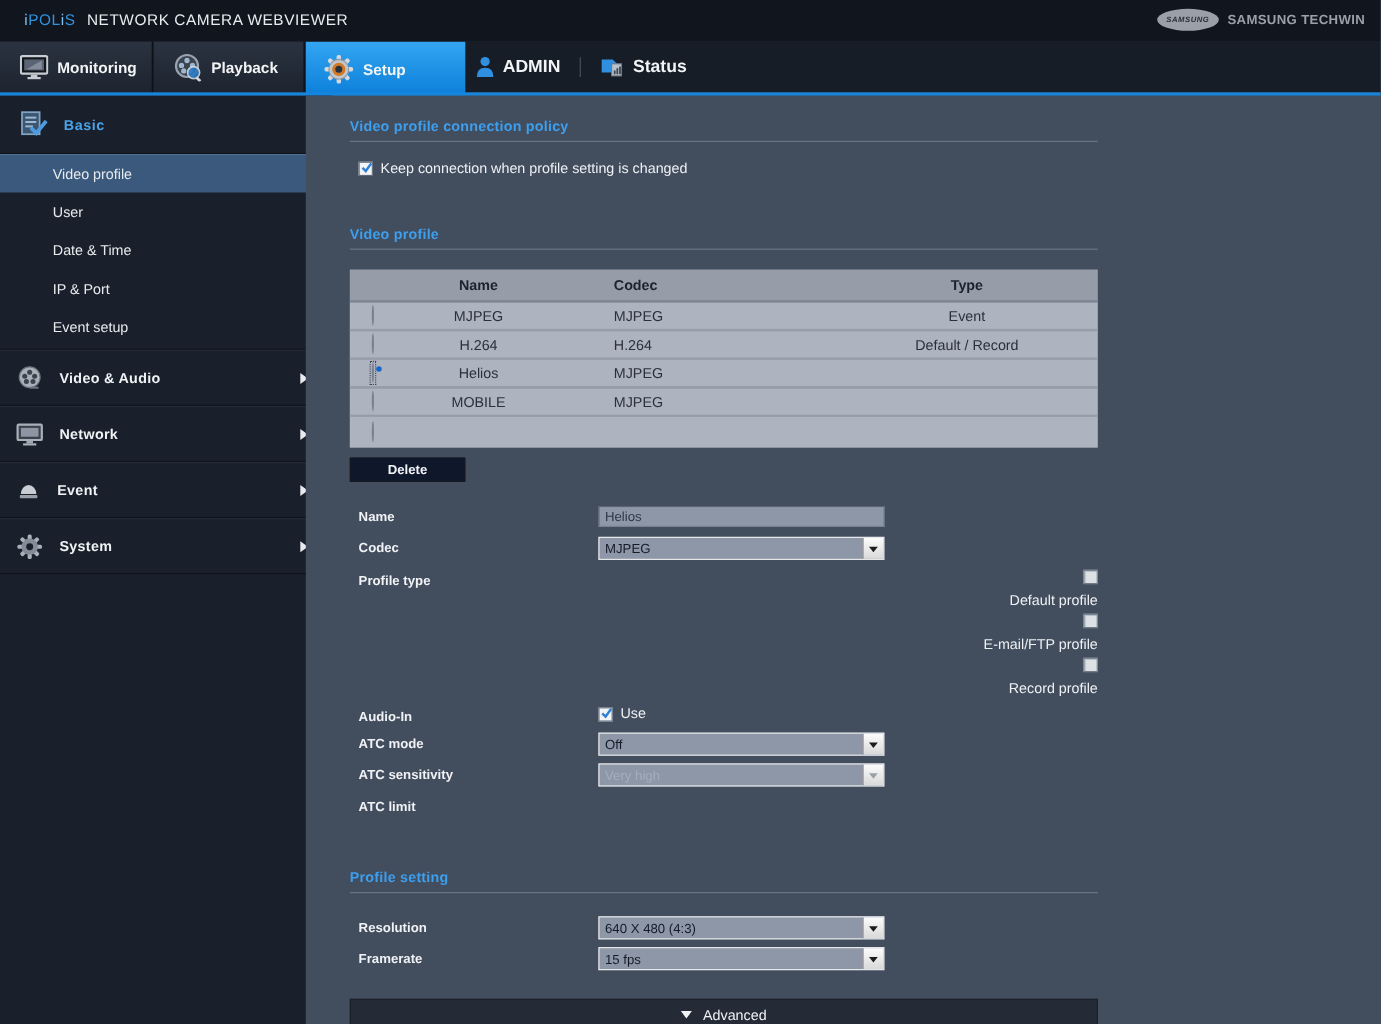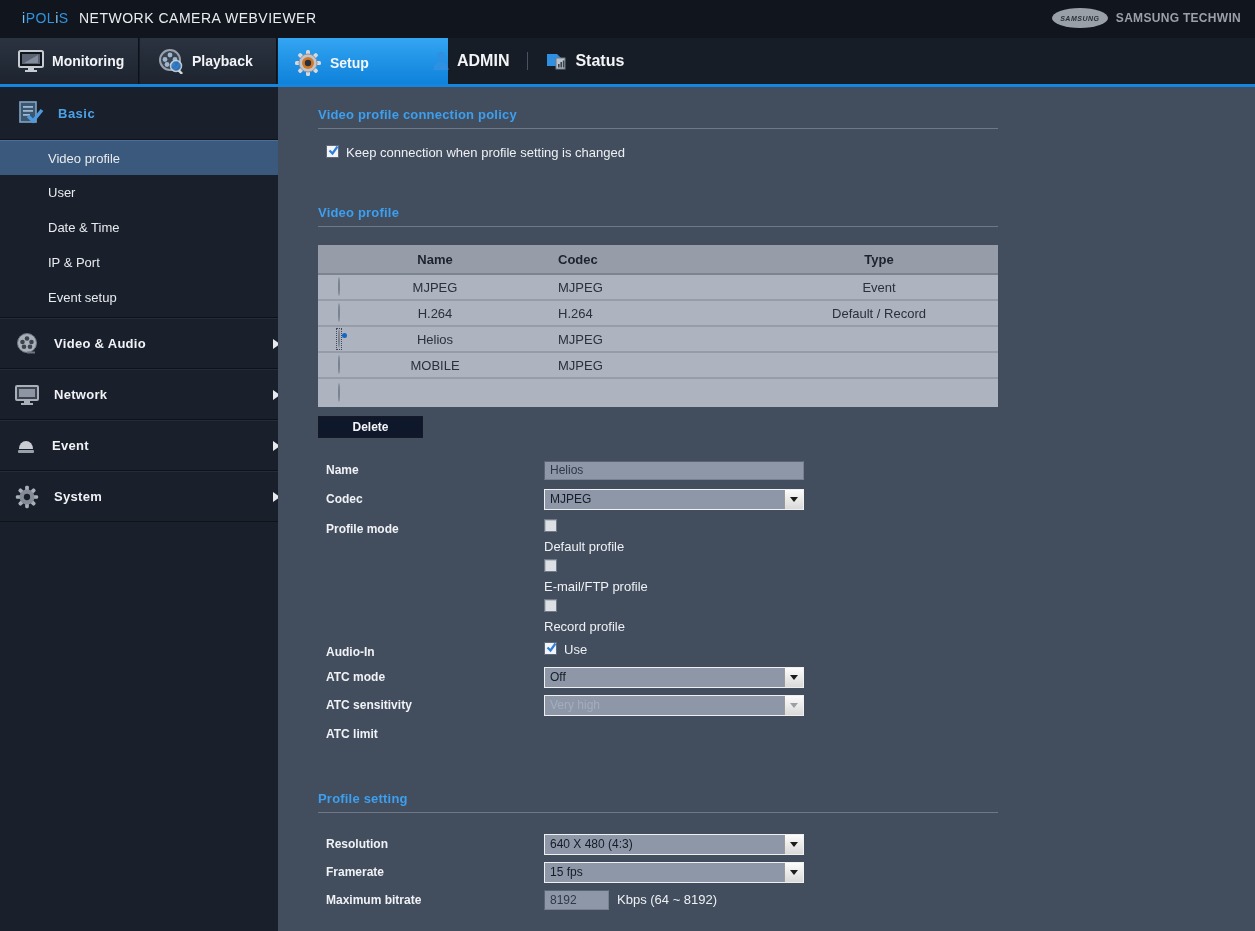--- a/index.html
+++ b/index.html
@@ -19,21 +19,21 @@
                   font-style:italic; }
   .brand-text { color:#9aa0a8; font-size:12px; font-weight:bold; letter-spacing:0.3px; }
 
   
   .tabbar { position:absolute; left:0; top:38px; width:1255px; height:46px; background:#171d27; }
   .blue-line { position:absolute; left:0; top:84px; width:1255px; height:3px; background:#1585dd; }
   .tab { position:absolute; top:0; height:46px; display:flex; align-items:center; gap:8px;
          padding-left:18px; cursor:pointer; }
   .tab-monitoring { left:0; width:139px; background:linear-gradient(#2b3340,#1d2430); border-right:1px solid #0d1118; }
   .tab-playback   { left:140px; width:137px; background:linear-gradient(#2b3340,#1d2430); border-right:1px solid #0d1118; }
-  .tab-setup      { left:278px; width:170px; background:linear-gradient(#33a5f2,#0c7fd9); height:49px;padding-left:16px; }
+  .tab-setup      { left:278px; width:145px; background:linear-gradient(#33a5f2,#0c7fd9); height:49px;padding-left:16px; }
   .tab-label { color:#f2f4f6; font-size:14px; font-weight:bold; }
   .topcluster { position:absolute; left:432px; top:0; height:46px; display:flex; align-items:center; gap:10px; }
   .topcluster .sep { width:1px; height:18px; background:#4a5362; margin:0 8px; }
   .top-item { display:flex; align-items:center; gap:7px; }
   .top-label { color:#f2f4f6; font-size:16px; font-weight:bold; }
 
   
   .sidebar { position:absolute; left:0; top:87px; width:302px; height:844px; background:#1a202b; }
   .sb-section-head { height:53px; display:flex; align-items:center; gap:14px; padding-left:16px;
                      border-bottom:1px solid #0e1219; }
@@ -47,21 +47,21 @@
   .sb-group-label { color:#f0f2f5; font-size:13px; font-weight:bold; letter-spacing:0.3px; }
   .sb-arrow { position:absolute; right:22px; width:0; height:0;
               border-left:7px solid #e8ebee; border-top:5px solid transparent; border-bottom:5px solid transparent; }
 
   
   .main { position:absolute; left:278px; top:87px; width:977px; height:844px; background:#424d5e; }
   .content { position:absolute; left:40px; top:0; width:680px; }
   .sec-title { color:#3d9fee; font-size:13px; font-weight:bold; letter-spacing:0.2px; }
   .hr { height:1px; background:#6e7888; margin-top:6px; }
 
-  .check-row { display:flex; align-items:flex-start; gap:7px; }
+  .check-row { display:flex; align-items:flex-end; gap:7px; }
   .checkbox { width:13px; height:13px; background:#f2f4f5; border:1px solid #5e6878; position:relative; flex:0 0 auto; }
   .checkbox.unchecked { background:#dde1e6; border:1px solid #707a88; box-shadow:inset 1px 1px 0 #b9bfc8; }
   .checkbox svg { position:absolute; left:0; top:-2px; }
   .check-label { color:#eef1f4; font-size:13px; }
 
   
   .vp-table { margin-top:18px; width:680px; }
   .t-head { height:30px; background:#969da8; display:flex; align-items:center;
             border-bottom:2px solid #7c8492; }
   .t-row { height:26px; background:#adb3bf; display:flex; align-items:center;
@@ -345,21 +345,21 @@
       <div class="f-value">
         <div class="selectbox">
           <span class="sel-text">MJPEG</span>
           <span class="sel-btn">
                 <span class="tri"></span>
               </span>
         </div>
       </div>
     </div>
     <div class="f-row" style="margin-bottom:8px;">
-      <div class="f-label">Profile mode</div>
+      <div class="f-label">Profile type</div>
       <div class="f-value cb-stack">
         <div class="check-row">
           <span class="checkbox unchecked"></span>
           <span class="check-label">Default profile</span>
         </div>
         <div class="check-row">
           <span class="checkbox unchecked"></span>
           <span class="check-label">E-mail/FTP profile</span>
         </div>
         <div class="check-row">
@@ -427,27 +427,20 @@
       <div class="f-label">Framerate</div>
       <div class="f-value">
         <div class="selectbox">
           <span class="sel-text">15 fps</span>
           <span class="sel-btn">
                 <span class="tri"></span>
               </span>
         </div>
       </div>
     </div>
-    <div class="f-row" style="margin-bottom:0;">
-      <div class="f-label">Maximum bitrate</div>
-      <div class="f-value inline-suffix">
-        <input class="text-input small" value="8192" style="">
-        <span class="suffix">Kbps (64 ~ 8192)</span>
-      </div>
-    </div>
   </div>
 
   <div class="advanced">
     <span class="adv-tri"></span>
     <span class="adv-label">Advanced</span>
   </div>
 
 </div>
 </div>
 

